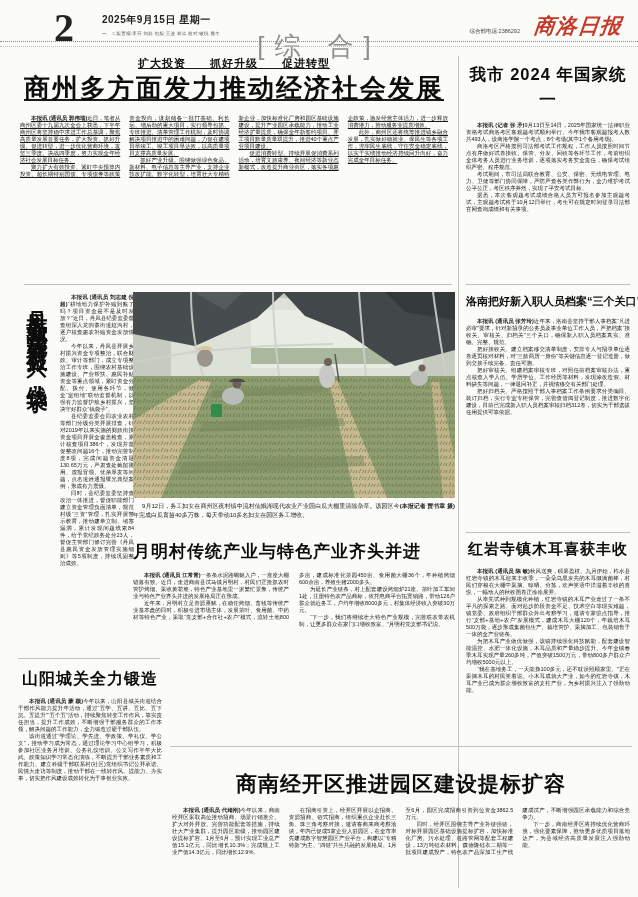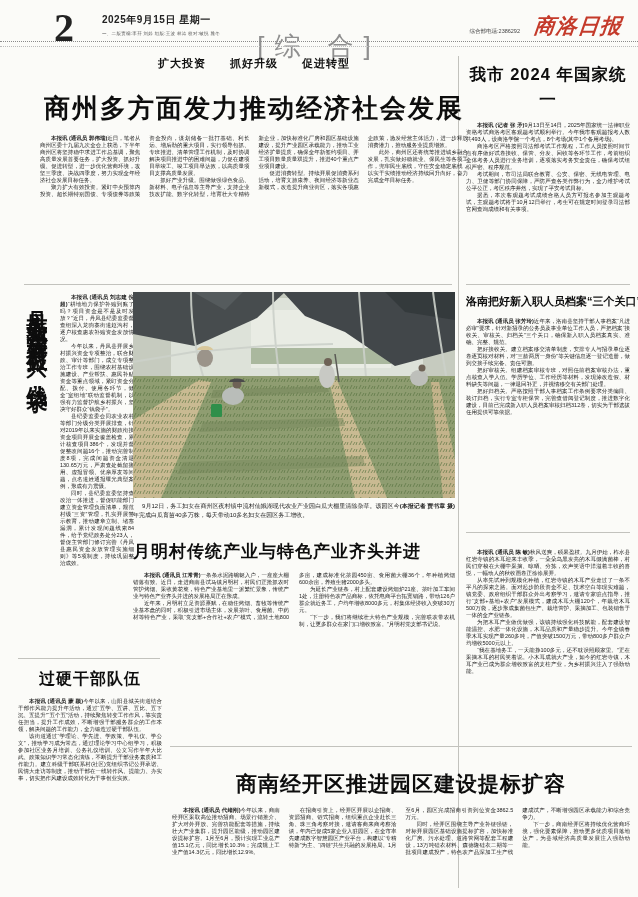--- a/index.html
+++ b/index.html
@@ -21,21 +21,21 @@
     font-style:italic;color:#c43a2a;transform:skewX(-6deg);letter-spacing:1px;}
   .dotted-rule{position:absolute;left:0;top:41px;width:638px;height:4px;
     border-top:1px dotted #8a8a8a;border-bottom:1px dotted #bbb;}
   
   .vrule{position:absolute;width:1px;background:#c2c2bd;}
   .hrule{position:absolute;height:1px;background:#c2c2bd;}
   
   .article{position:absolute;}
   .kicker{font-size:11px;font-weight:bold;text-align:center;color:#111;letter-spacing:1px;}
   .headline-xl{font-size:26px;font-weight:900;text-align:center;color:#0d0d0d;
-    letter-spacing:2px;margin-top:20px;white-space:nowrap;}
+    letter-spacing:2px;margin-top:0;white-space:nowrap;}
   .headline-lg{font-size:21px;font-weight:900;text-align:center;color:#0d0d0d;letter-spacing:1px;}
   .headline-md{font-size:17px;font-weight:900;text-align:left;color:#0d0d0d;letter-spacing:1px;}
   .headline-2l{font-size:16.5px;font-weight:900;text-align:center;color:#0d0d0d;
     line-height:25px;letter-spacing:1px;}
   .headline-sm{font-size:11px;font-weight:900;text-align:center;color:#0d0d0d;white-space:nowrap;}
   .headline-rt{font-size:15px;font-weight:900;text-align:center;color:#0d0d0d;letter-spacing:1px;}
   .body-text{font-size:5.5px;line-height:7px;text-align:justify;color:#1c1c1c;overflow:hidden;}
   .body-text p.para{margin:0;text-indent:2em;}
   .body-text b{font-weight:bold;}
   .cols-2{column-count:2;column-gap:10px;}
@@ -65,21 +65,21 @@
 <div class="masthead">商洛日报</div>
 <div class="dotted-rule"></div>
 
 <div class="vrule" style="left:458px;top:56px;height:832px;"></div>
 <div class="hrule" style="left:24px;top:284px;width:428px;"></div>
 <div class="hrule" style="left:466px;top:284px;width:164px;"></div>
 <div class="hrule" style="left:466px;top:532px;width:164px;"></div>
 <div class="hrule" style="left:18px;top:658px;width:142px;"></div>
 <div class="hrule" style="left:170px;top:746px;width:462px;"></div>
 
-<div class="article" style="left:40px;top:56px;width:428px;">
+<div class="article" style="left:20px;top:56px;width:428px;text-decoration:underline;">
   <div class="kicker">扩大投资　　抓好升级　　促进转型</div>
   <div class="headline-xl">商州多方面发力推动经济社会发展</div>
   <div class="body-text cols-4" style="height:160px;margin-top:9px;">
     <p class="para"><b>本报讯 (通讯员 郭伟瑞)</b><span>近日，笔者从商州区委十九届九次全会上获悉，下半年商州区将坚持稳中求进工作总基调，聚焦高质量发展首要任务，扩大投资、抓好升级、促进转型，进一步优化营商环境，攻坚三季度、决战四季度，努力实现全年经济社会发展目标任务。</span></p>
   <p class="para">聚力扩大有效投资。紧盯中央预算内投资、超长期特别国债、专项债券等政策资金投向，谋划储备一批打基础、利长远、增后劲的重大项目，实行领导包抓、专班推进、清单管理工作机制，及时协调解决项目推进中的困难问题，力促在建项目早竣工、竣工项目早达效，以高质量项目支撑高质量发展。</p>
       <p class="para">抓好产业升级。围绕做强绿色食品、新材料、电子信息等主导产业，支持企业技改扩能、数字化转型，培育壮大专精特新企业，加快标准化厂房和园区基础设施建设，提升产业园区承载能力，推动工业经济扩量提质，确保全年新签约项目、开工项目数量质量双提升，推进40个重点产业项目建设。</p>
       <p class="para">促进消费转型。持续开展促消费系列活动，培育文旅康养、夜间经济等新业态新模式，改造提升商业街区，落实各项惠企政策，激发经营主体活力，进一步释放消费潜力，推动服务业提质增效。</p>
       <p class="para">此外，商州区还将统筹推进城乡融合发展，扎实做好稳就业、保民生等各项工作，兜牢民生底线，守住安全稳定底线，以实干实绩推动经济持续回升向好，奋力完成全年目标任务。</p>
     </div>
 </div>
@@ -176,31 +176,32 @@
   <div class="headline-sm">洛南把好新入职人员档案“三个关口”</div>
   <div class="body-text" style="height:200px;margin-top:9px;">
     <p class="para"><b>本报讯 (通讯员 张芳玲)</b><span>近年来，洛南县坚持干部人事档案“凡进必审”要求，针对新招录的公务员及事业单位工作人员，严把档案“接收关、审核关、归档关”三个关口，确保新入职人员档案真实、准确、完整、规范。</span></p>
   <p class="para">把好接收关。建立档案移交清单制度，安排专人与招录单位逐卷逐页核对材料，对“三龄两历一身份”等关键信息逐一登记造册，做到交接手续完备、责任可溯。</p>
       <p class="para">把好审核关。组建档案审核专班，对照任前档案审核办法，重点核查入学入伍、学历学位、工作经历等材料，发现涂改造假、材料缺失等问题，一律退回补正，并视情移交有关部门处理。</p>
       <p class="para">把好归档关。严格按照干部人事档案工作条例要求分类编目、装订归档，实行专室专柜保管，完善查借阅登记制度，推进数字化建设，目前已完成新入职人员档案审核归档312卷，切实为干部选拔任用提供可靠依据。</p>
     </div>
 </div>
 
 <div class="article" style="left:466px;top:540px;width:164px;">
+  <div class="headline-rt">红岩寺镇木耳喜获丰收</div>
   <div class="body-text" style="height:318px;margin-top:9px;">
     <p class="para"><b>本报讯 (通讯员 陈 敏)</b><span>秋风送爽，硕果盈枝。九月伊始，柞水县红岩寺镇的木耳迎来丰收季，一朵朵乌黑发亮的木耳缀满菌棒，村民们穿梭在大棚中采摘、晾晒、分拣，欢声笑语中洋溢着丰收的喜悦，一幅动人的秋收画卷正徐徐展开。</span></p>
   <p class="para">从率先试种到规模化种植，红岩寺镇的木耳产业走过了一条不平凡的探索之路。面对起步阶段资金不足、技术空白等现实难题，镇党委、政府组织干部群众外出考察学习，邀请专家驻点指导，推行“支部+基地+农户”发展模式，建成木耳大棚120个，年栽培木耳500万袋，逐步形成集菌包生产、栽培管护、采摘加工、包装销售于一体的全产业链条。</p>
       <p class="para">为把木耳产业做优做强，该镇持续强化科技赋能，配套建设智能温控、水肥一体化设施，木耳品质和产量稳步提升。今年全镇春季木耳实现产量260多吨，产值突破1500万元，带动800多户群众户均增收5000元以上。</p>
       <p class="para">“我在基地务工，一天能挣100多元，还不耽误照顾家里。”正在采摘木耳的村民笑着说。小木耳成就大产业，如今的红岩寺镇，木耳产业已成为群众增收致富的支柱产业，为乡村振兴注入了强劲动能。</p>
     </div>
 </div>
 
 <div class="article" style="left:18px;top:666px;width:144px;">
   <div class="headline-2l" style="font-size:16px;">
-    <div>过硬干部队伍</div>
+    <div>山阳城关全力锻造</div>
   </div>
   <div class="body-text" style="height:162px;margin-top:7px;">
     <p class="para"><b>本报讯 (通讯员 蒙 颖)</b><span>今年以来，山阳县城关街道结合干部作风能力提升年活动，通过“五学、五讲、五比、五下沉、五提升”“五个五”活动，持续聚焦转变工作作风，靠实责任担当，提升工作成效，不断增强干部服务群众的工作本领，解决问题的工作能力，全力锻造过硬干部队伍。</span></p>
   <p class="para">该街道通过“学理论、学先进、学政策、学礼仪、学公文”，推动学习成为常态，通过理论学习中心组学习，积极参加社区业务月培训、公务礼仪培训、公文写作半年大比武、政策知识学习常态化演练，不断提升干部业务素质和工作能力。建立科级干部联系村(社区)党组织书记公开承诺、民情大走访等制度，推动干部在一线转作风、提能力、办实事，切实把作风建设成效转化为干事创业实效。</p>
     </div>
 </div>
 
 <div class="article" style="left:172px;top:770px;width:458px;">
   <div class="headline-lg">商南经开区推进园区建设提标扩容</div>
   <div class="body-text cols-4" style="height:100px;margin-top:9px;">

